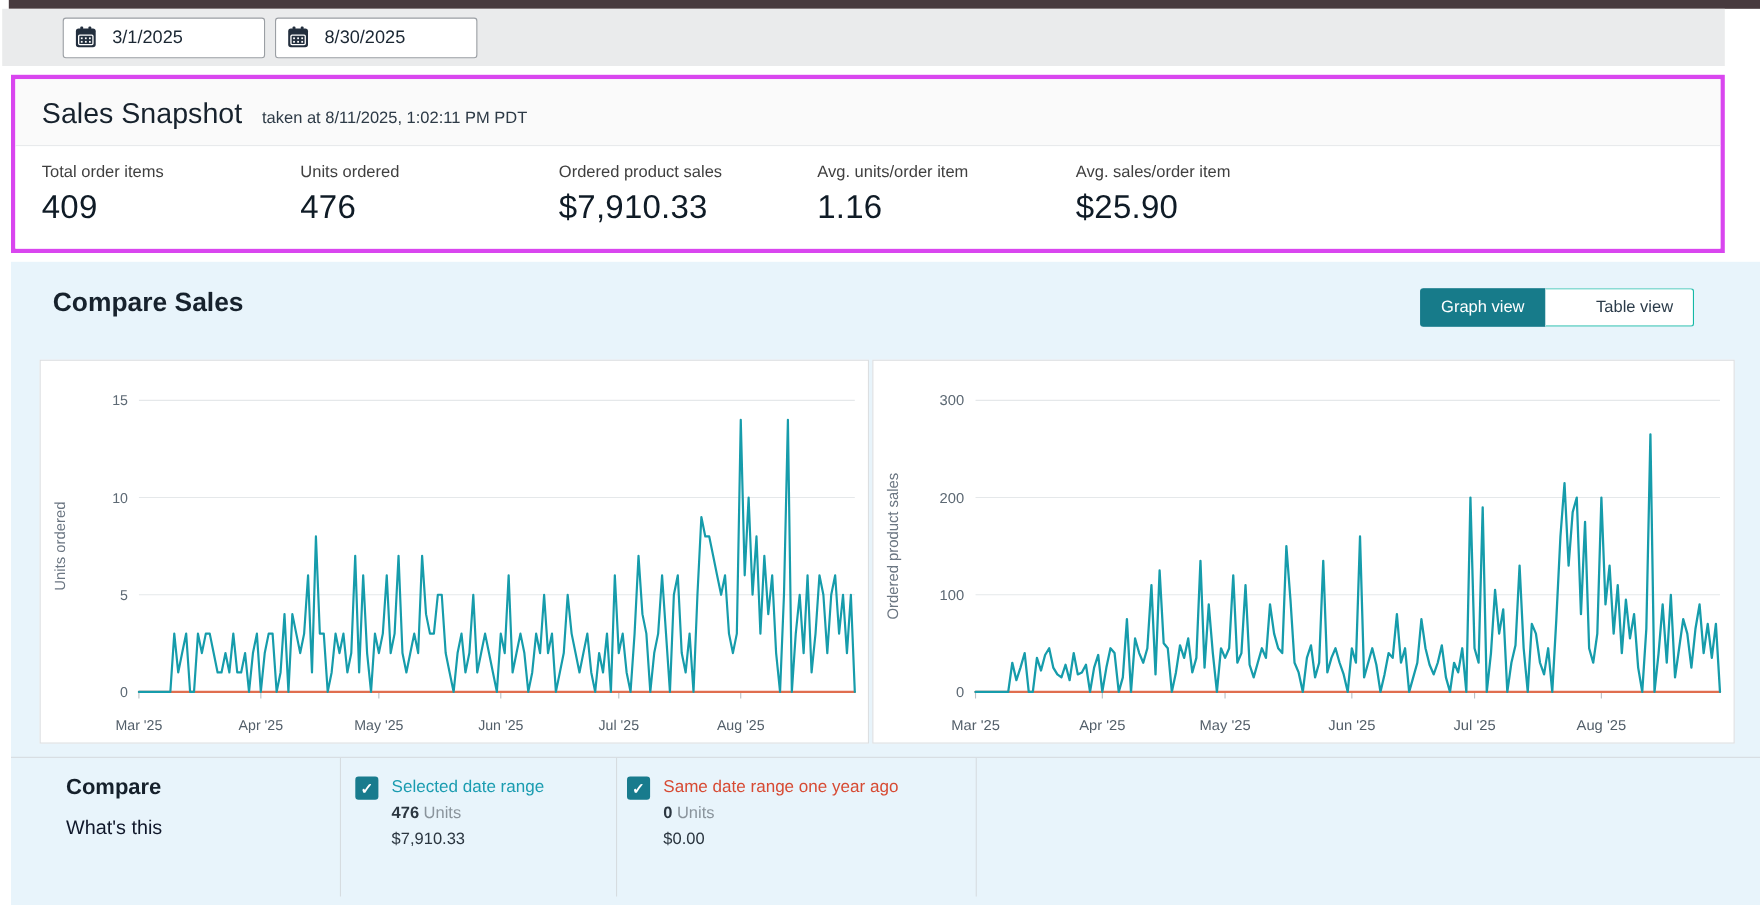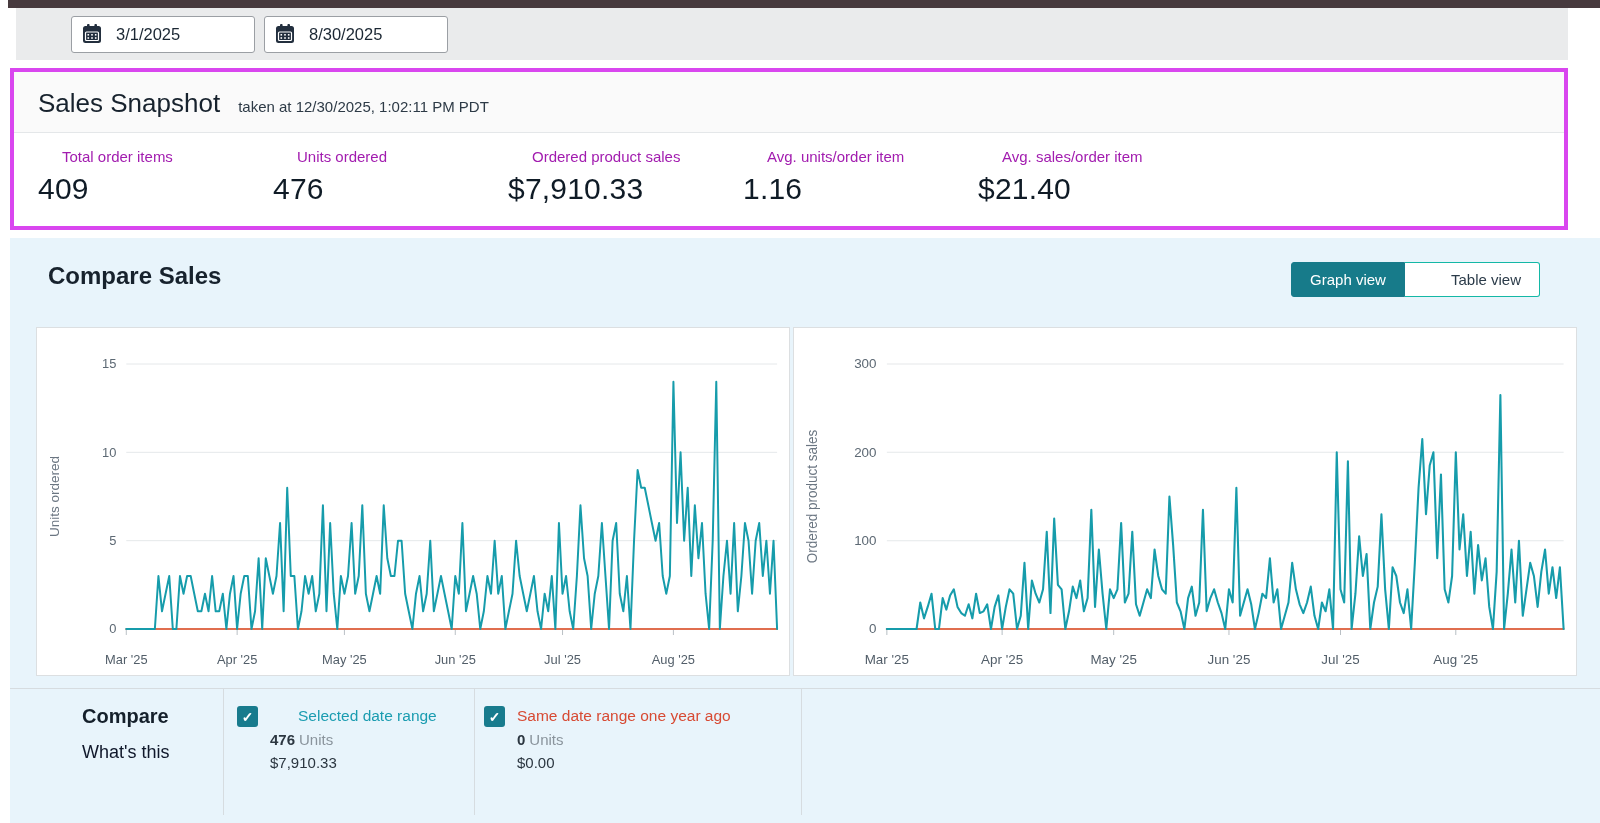--- a/index.html
+++ b/index.html
@@ -1,37 +1,37 @@
 <!DOCTYPE html>
 <html><head>
 <meta charset="utf-8">
 <style>
   * { box-sizing: border-box; margin: 0; padding: 0; }
   html,body { width:1600px; height:823px; overflow:hidden; background:#ffffff;
     font-family:"Liberation Sans", sans-serif; color:#17222d; }
 
   .topbar { height:8px; background:#473a3e; margin-left:8px; }
 
-  .daterow { margin-left:16px; margin-right:32px; height:52px; background:#eaebec;
+  .daterow { margin-left:2px; margin-right:32px; height:52px; background:#eaebec;
     display:flex; align-items:center; padding-left:55px; gap:9px; }
   .date-input { display:flex; align-items:center; width:184px; height:37px;
     background:#ffffff; border:1px solid #9b9fa4; border-radius:3px; overflow:hidden; }
   .date-input .cal { width:40px; height:100%; display:flex; align-items:center;
     justify-content:center; flex:0 0 40px; }
   .date-input input { border:none; outline:none; width:100%; font-size:16.5px;
     color:#1b2733; font-family:"Liberation Sans", sans-serif; background:transparent; padding-left:4px; }
 
   .snapshot-card { margin:8px 32px 8px 10px; background:#ffffff; border:4px solid #d946ef; }
   .snap-header { display:flex; align-items:baseline; gap:18px; padding:16px 24px 13px 24px;
     background:#fafafa; border-bottom:1px solid #e4e7e9; }
   .snap-title { font-size:26px; font-weight:400; color:#17222d; }
   .snap-taken { font-size:15px; color:#2d3a46; }
   .metrics { display:flex; padding:15px 24px 20px 24px; background:#ffffff; }
   .metric { width:235px; }
-  .metric-label { font-size:15px; color:#a21caf; margin-bottom:7px;margin-left:24px; }
+  .metric-label { font-size:15px; color:#404040; margin-bottom:7px; }
   .metric-value { font-size:30px; color:#0f1b26; letter-spacing:0.2px; }
 
   .compare-panel { margin-left:10px; background:#e8f4fb; height:601px; }
   .panel-head { display:flex; justify-content:space-between; align-items:flex-start;
     padding:24px 60px 0 38px; }
   .panel-title { font-size:24px; font-weight:700; color:#17222d; }
   .toggle { display:flex; }
   .toggle-btn { font-size:15px; padding:8px 18px; border:1px solid #14b8a6; cursor:pointer;
     background:#ffffff; color:#2b3b49; font-family:"Liberation Sans", sans-serif; }
   .toggle-btn.active { background:#177b8a; border-color:#177b8a; color:#ffffff;
@@ -40,32 +40,32 @@
 
   .charts { display:flex; gap:3px; margin:30px 23px 0 26px; }
   .chart-card { height:349px; background:#ffffff; border:1px solid #dcdfe1; }
   .chart-card.left { flex:0 0 754px; }
   .chart-card.right { flex:1; }
   .chart-card svg { width:100%; height:100%; display:block; }
   svg text { font-family:"Liberation Sans", sans-serif; }
 
   .legend-row { display:flex; margin-top:12px; border-top:1px solid #d6dce0; }
   .legend-col { padding-top:16px; min-height:126px; border-right:1px solid #d6dce0; }
-  .legend-col.c1 { width:214px; padding-left:72px; }
+  .legend-col.c1 { width:300px; padding-left:50px; }
   .legend-col.c2 { width:251px; padding-left:13px; }
   .legend-col.c3 { width:327px; padding-left:9px; }
   .legend-col.c4 { flex:1; border-right:none; }
   .legend-heading { font-size:20px; font-weight:700; color:#15202b; margin-bottom:14px; }
   .whats-this { font-size:18px; color:#0f172a; cursor:pointer; text-decoration:none; }
   .series-entry { display:flex; gap:12px; }
   .cb { width:21px; height:21px; flex:0 0 21px; background:#187b8d; border-radius:3px;
     display:flex; align-items:center; justify-content:center; cursor:pointer; margin-top:1px; }
   .cb::after { content:"\2713"; color:#ffffff; font-size:14px; font-weight:700; }
   .series-label { font-size:15.5px; line-height:1.45; margin-bottom:4px; }
-  .series-label.teal { color:#1a9cb0;margin-left:28px; }
+  .series-label.teal { color:#1a9cb0; }
   .series-label.red { color:#d74a33; max-width:218px; }
   .series-units { font-size:15px; margin-bottom:6px; }
   .series-units .uv { font-weight:700; color:#2b3640; }
   .series-units .us { color:#8a949c; margin-left:4px; }
   .series-sales { font-size:15px; color:#2b3640; }
 </style>
 </head>
 <body>
 
 <div class="topbar"></div>
@@ -107,42 +107,42 @@
         </g>
       </svg>
     </span>
     <input readonly="" value="8/30/2025" style="">
   </div>
 </div>
 
 <div class="snapshot-card">
   <div class="snap-header">
     <div class="snap-title">Sales Snapshot</div>
-    <div class="snap-taken">taken at 12/30/2025, 1:02:11 PM PDT</div>
+    <div class="snap-taken">taken at 8/11/2025, 1:02:11 PM PDT</div>
   </div>
   <div class="metrics">
     <div class="metric">
       <div class="metric-label">Total order items</div>
       <div class="metric-value">409</div>
     </div>
     <div class="metric">
       <div class="metric-label">Units ordered</div>
       <div class="metric-value">476</div>
     </div>
     <div class="metric">
       <div class="metric-label">Ordered product sales</div>
       <div class="metric-value">$7,910.33</div>
     </div>
     <div class="metric">
       <div class="metric-label">Avg. units/order item</div>
       <div class="metric-value">1.16</div>
     </div>
     <div class="metric">
       <div class="metric-label">Avg. sales/order item</div>
-      <div class="metric-value">$21.40</div>
+      <div class="metric-value">$25.90</div>
     </div>
   </div>
 </div>
 
 <div class="compare-panel">
   <div class="panel-head">
     <div class="panel-title">Compare Sales</div>
     <div class="toggle">
       <button class="toggle-btn active">Graph view</button>
       <button class="toggle-btn inactive">Table view</button>

